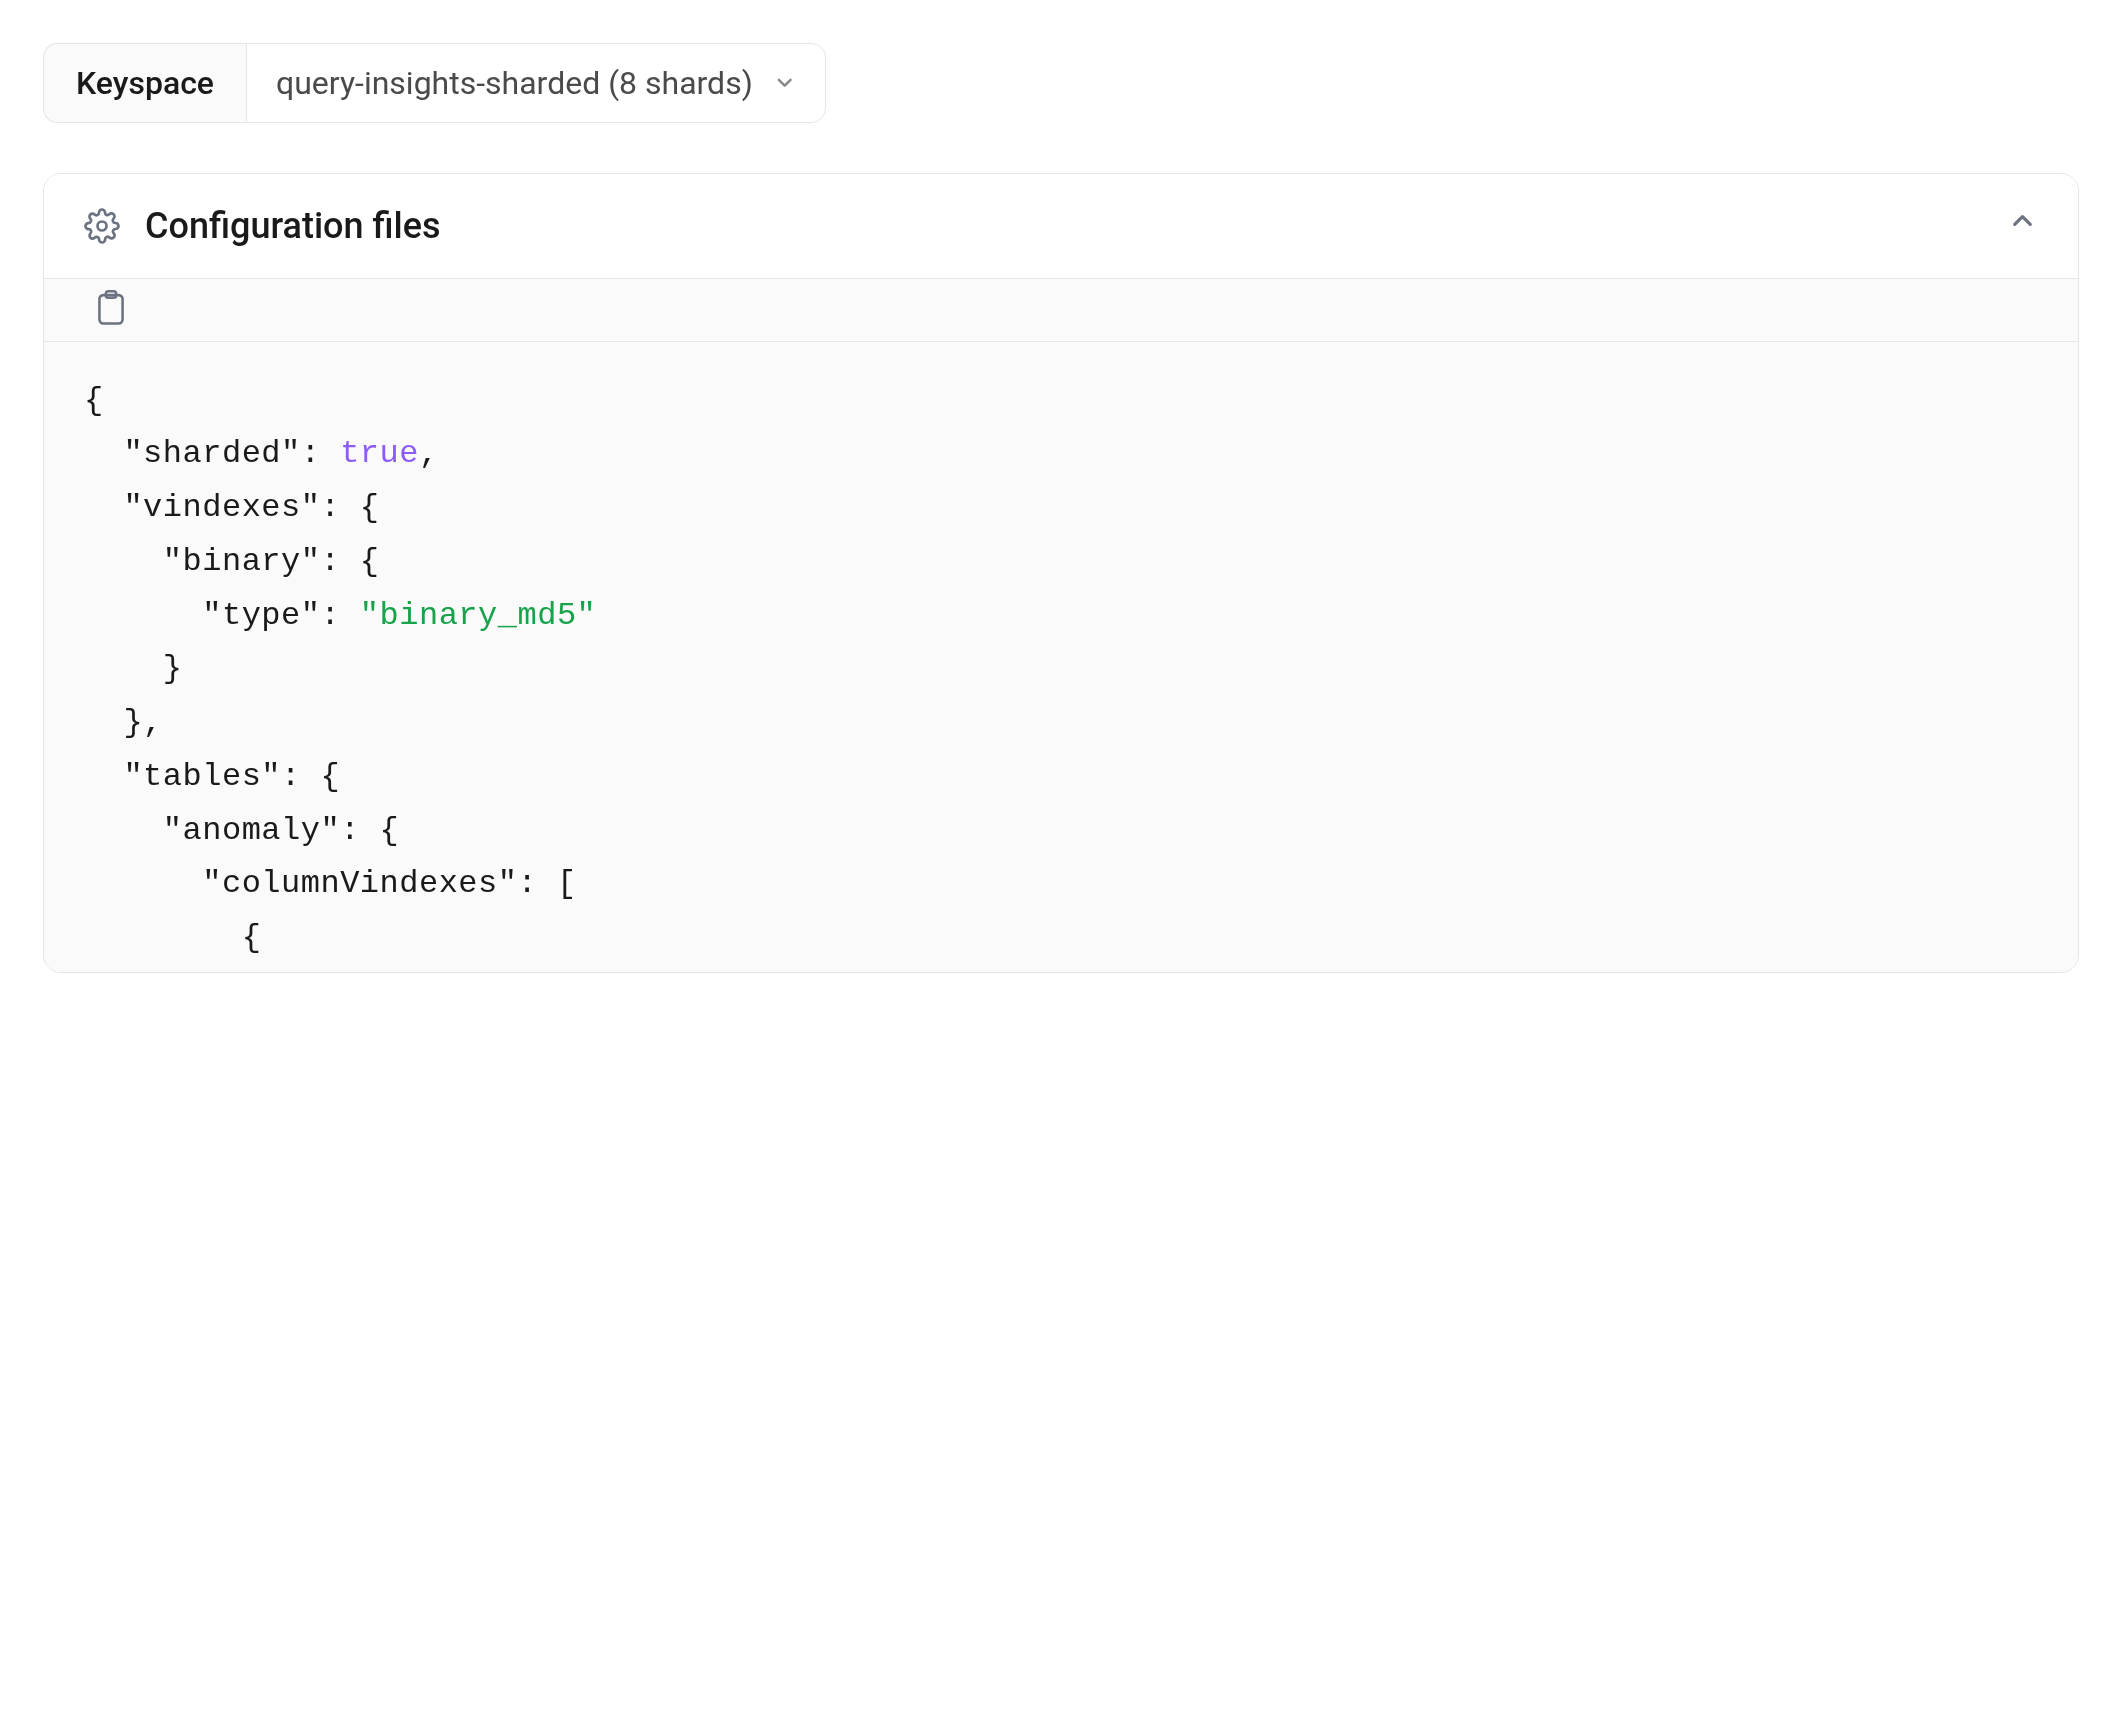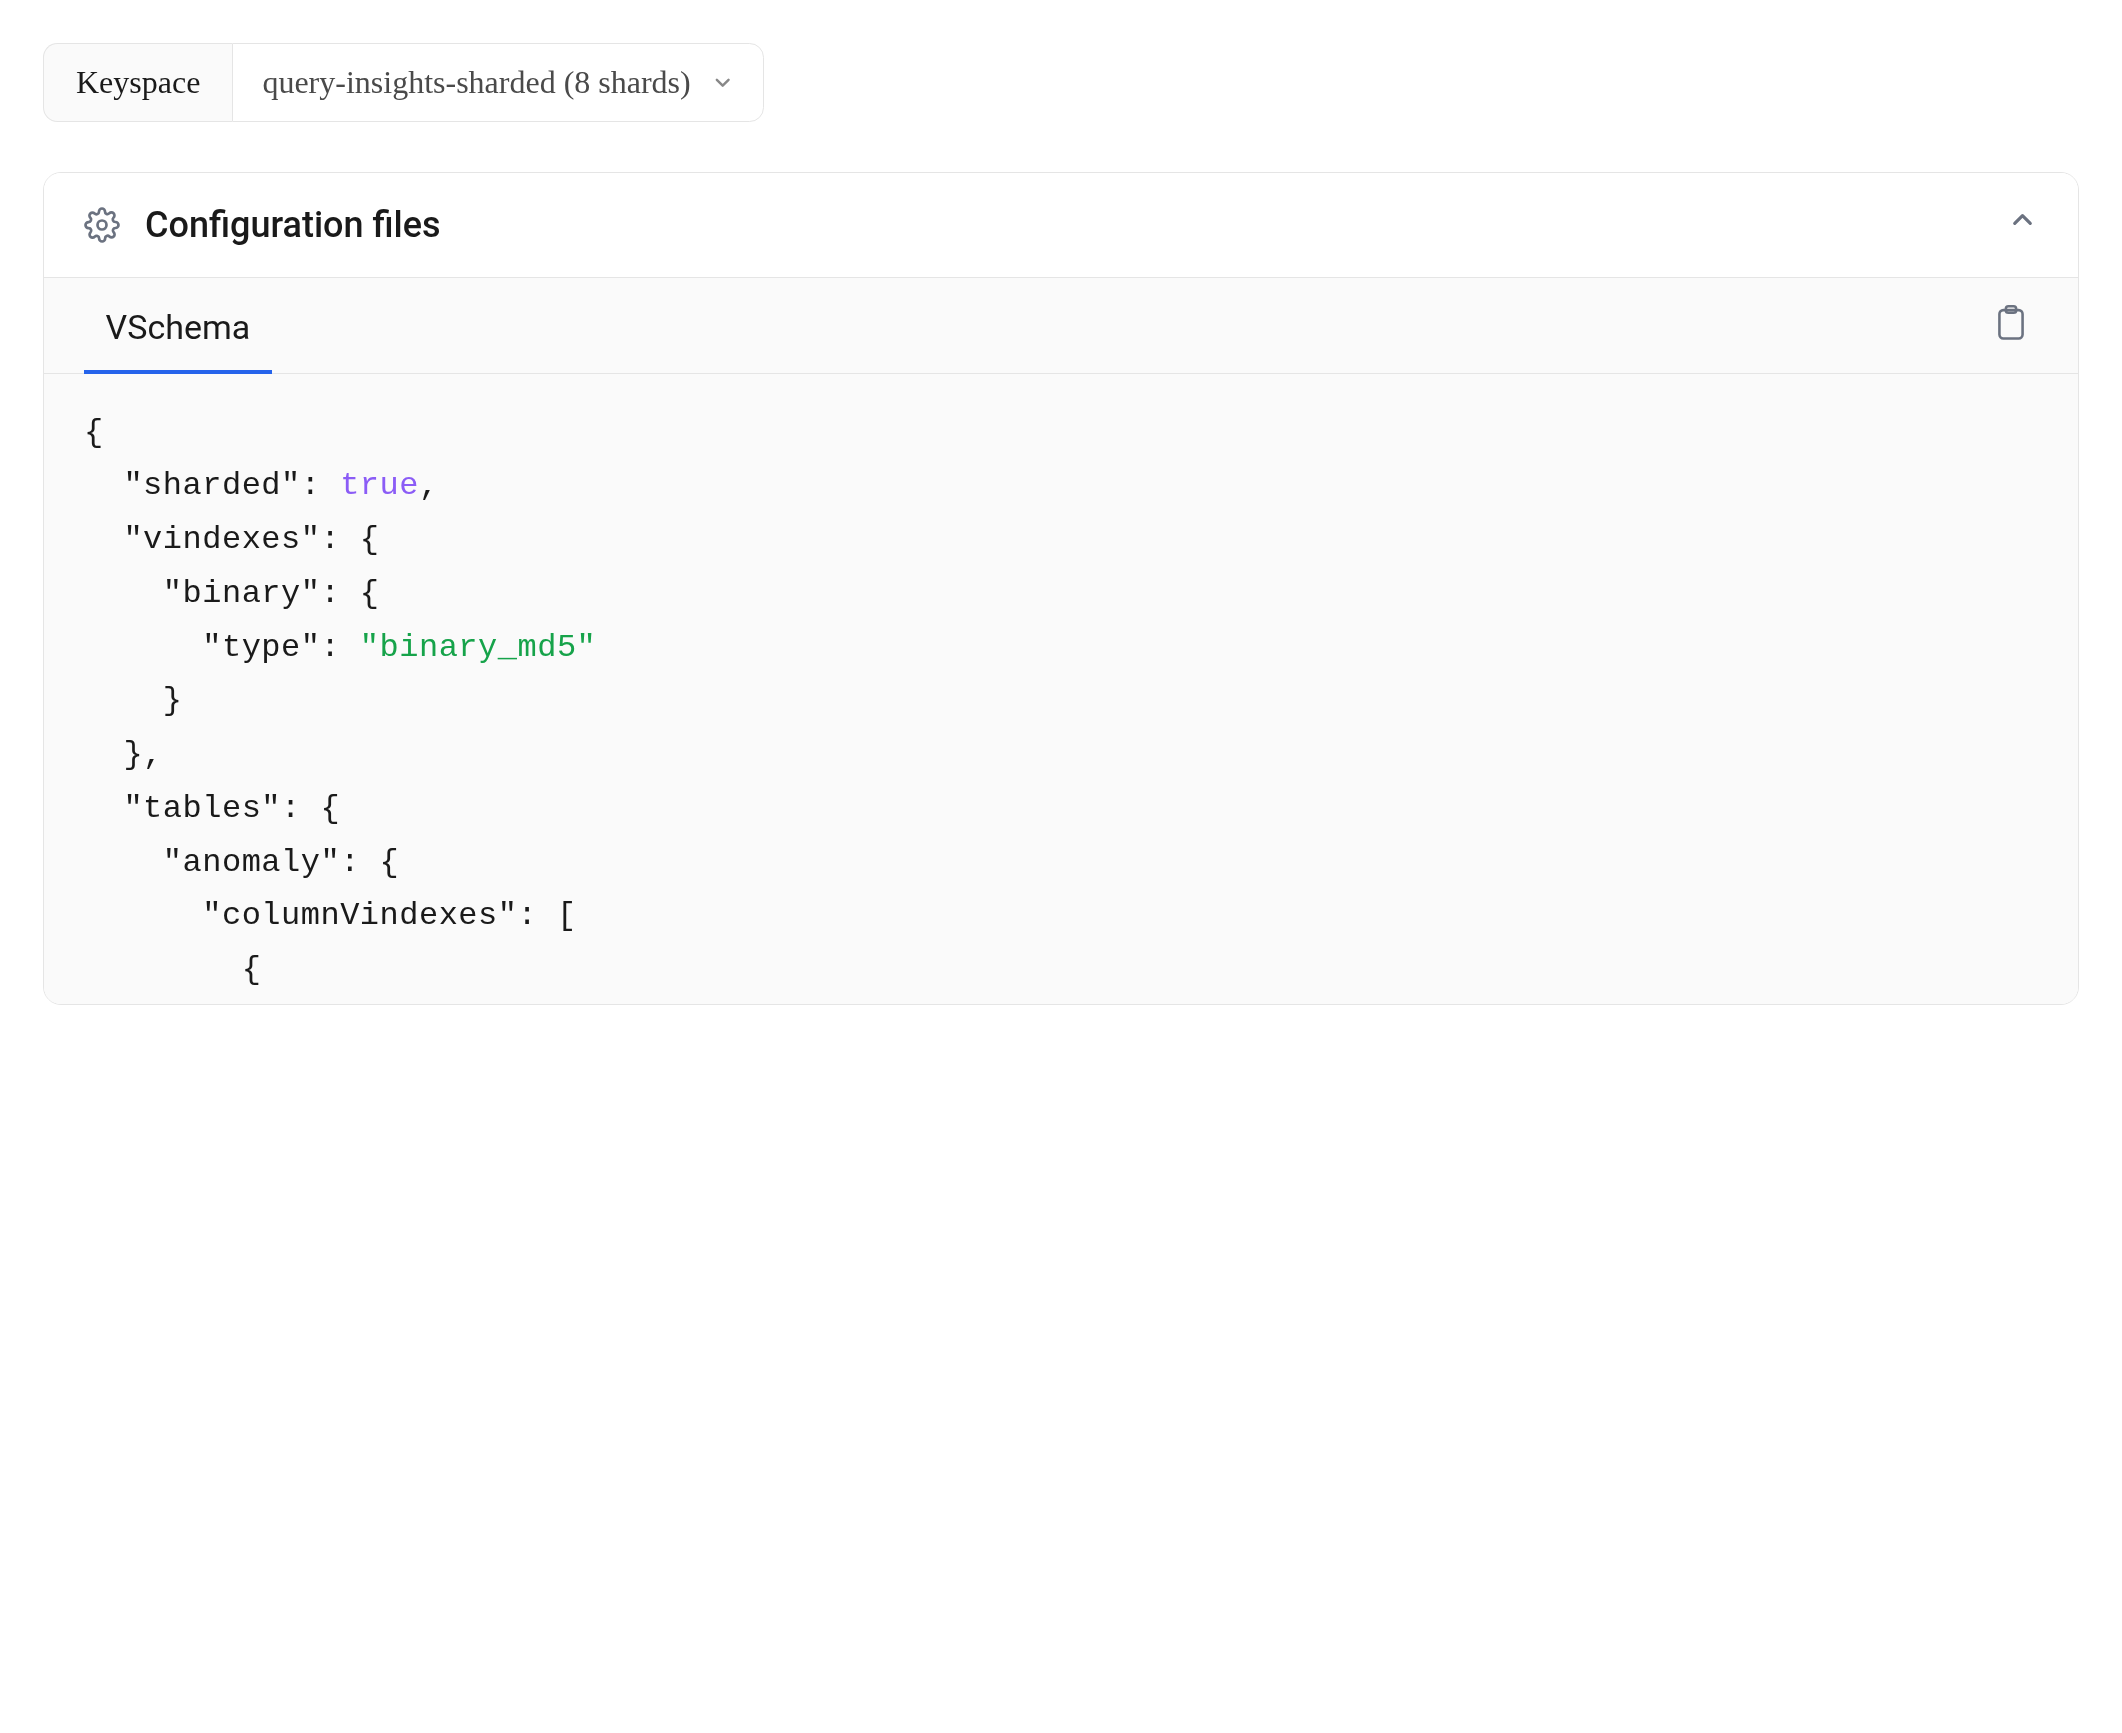--- a/index.html
+++ b/index.html
@@ -10,21 +10,20 @@
     body {
       font-family: -apple-system, BlinkMacSystemFont, "Segoe UI", Roboto, Helvetica, Arial, sans-serif;
       background: #ffffff;
       padding: 43px;
       color: #1a1a1a;
     }
     .keyspace-row {
       display: flex;
       align-items: flex-end;
       margin-bottom: 50px;
-      font-family: Liberation Serif, serif;
     }
     .keyspace-label {
       background: #fafafa;
       border: 1.8px solid #e5e5e5;
       border-right: none;
       border-radius: 14.4px 0 0 14.4px;
       padding: 20px 32px;
       font-size: 32px;
       font-weight: 500;
       color: #1a1a1a;
@@ -146,21 +145,20 @@
       <span class="config-title">Configuration files</span>
     </div>
     <div class="config-header-right">
       <svg viewBox="0 0 24 24" fill="none" stroke-width="2.5" stroke-linecap="round" stroke-linejoin="round">
         <polyline points="18 15 12 9 6 15"></polyline>
       </svg>
     </div>
   </div>
 
   <div class="tab-row">
-    <div class="tab">VSchema</div>
     <div class="copy-button">
       <svg viewBox="0 0 24 28" fill="none" stroke-width="2" stroke-linecap="round" stroke-linejoin="round">
         <rect x="3" y="4" width="18" height="22" rx="3"></rect>
         <rect x="8" y="1" width="8" height="5" rx="2"></rect>
       </svg>
     </div>
   </div>
 
   <div class="code-block" id="code-target"><span class="punct">{</span>
   <span class="kw">"sharded"</span><span class="punct">:</span> <span class="bool">true</span><span class="punct">,</span>

